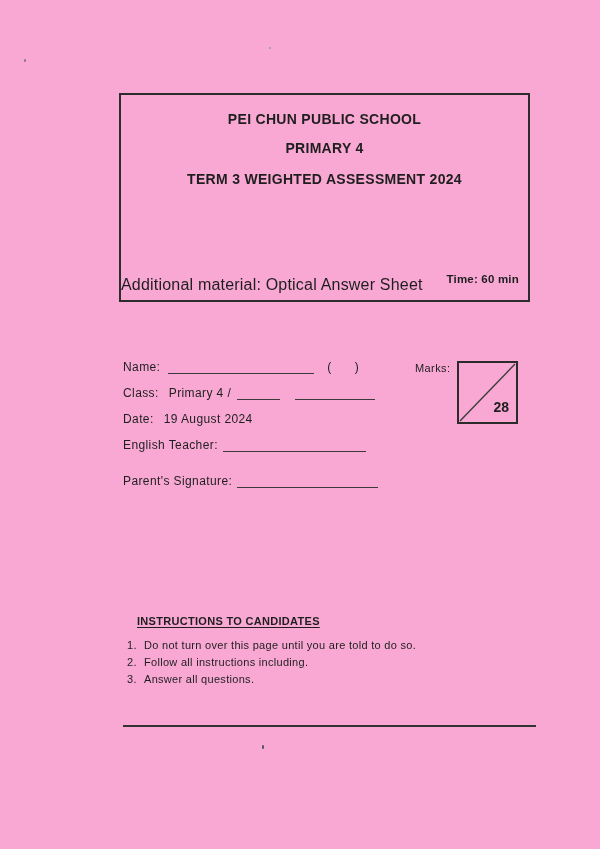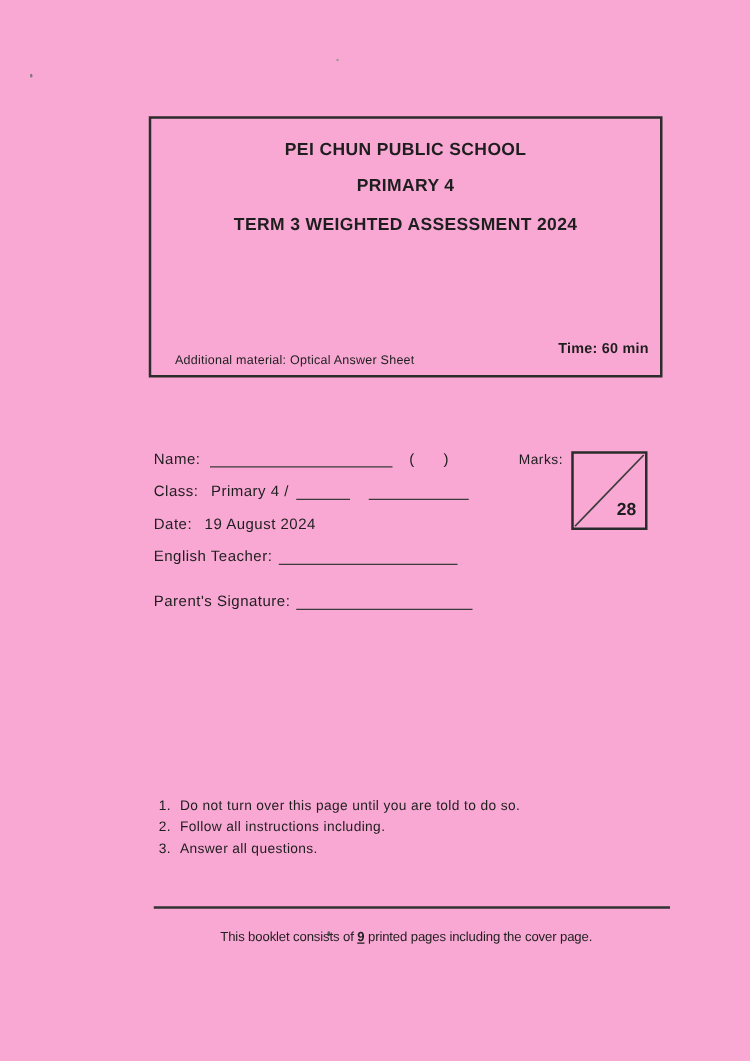--- a/index.html
+++ b/index.html
@@ -37,22 +37,22 @@
   }
   .hl-school     { top: 16px; }
   .hl-level      { top: 45px; }
   .hl-assessment { top: 76px; }
   .hl-subject    { top: 122px; }
   .header-time {
     position: absolute; right: 9px; bottom: 15px;
     font-weight: bold; font-size: 11.5px; letter-spacing: 0.2px;
   }
   .header-additional {
-    position: absolute; left: 19px; bottom: 6px;
-    font-size: 10px; letter-spacing: 0.2px;
+    position: absolute; left: 0; bottom: 6px;
+    font-size: 16px; letter-spacing: 0.2px;
   }
 
   
   .row {
     position: absolute;
     left: 123px;
     font-size: 12px;
     letter-spacing: 0.4px;
     white-space: nowrap;
   }
@@ -167,29 +167,27 @@
   </div>
 
   <div class="marks-label">Marks:</div>
   <div class="marks-box">
     <svg viewBox="0 0 57 59" preserveAspectRatio="none">
       <line x1="1" y1="58" x2="56" y2="1" stroke="#3c3c3c" stroke-width="1.4"></line>
     </svg>
     <div class="marks-total">28</div>
   </div>
 
+  <div class="instructions-heading">INSTRUCTIONS TO CANDIDATES</div>
 
   <div class="instruction-item ii-0">
     <span class="item-num">1.</span><span>Do not turn over this page until you are told to do so.</span>
   </div>
   <div class="instruction-item ii-1">
     <span class="item-num">2.</span><span>Follow all instructions including.</span>
   </div>
   <div class="instruction-item ii-2">
     <span class="item-num">3.</span><span>Answer all questions.</span>
   </div>
 
   <div class="footer-rule"></div>
-  <div class="footer-note">
-    <span>This booklet consists of </span><span class="footer-pages">9</span><span> printed pages including the cover page.</span>
-  </div>
 
 </div>
 
 </body></html>

